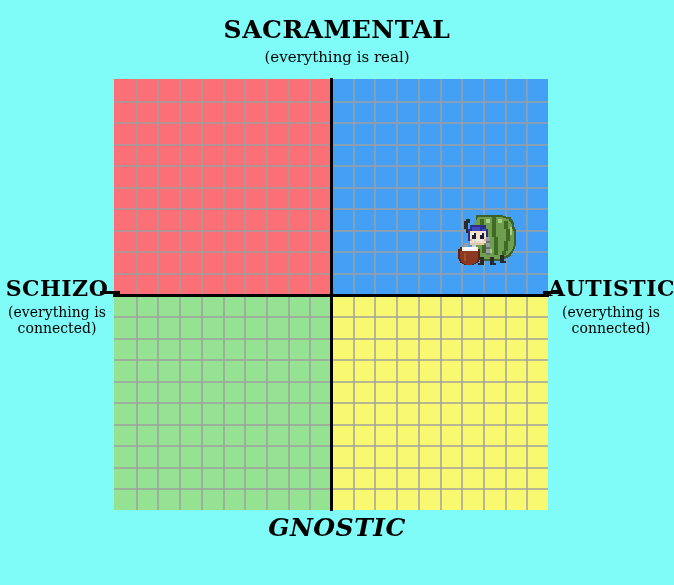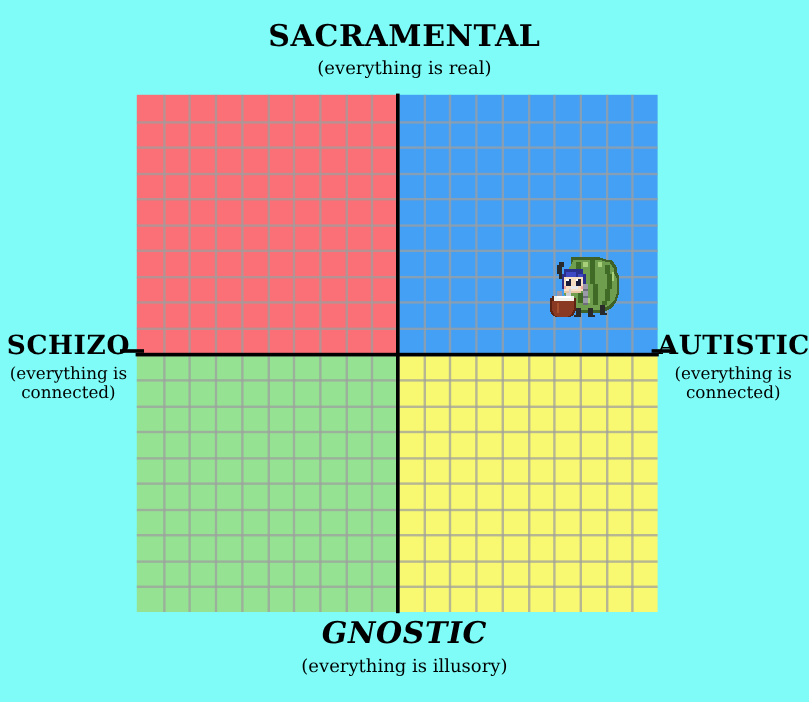--- a/index.html
+++ b/index.html
@@ -169,21 +169,20 @@
     <span class="gloss">(everything is connected)</span>
   </div>
 
   <div class="axis-label" id="label-right">
     <span class="pole">AUTISTIC</span>
     <span class="gloss">(everything is connected)</span>
   </div>
 
   <div class="axis-label" id="label-bottom">
     <span class="pole">GNOSTIC</span>
-    <span class="gloss">(everything is illusory)</span>
   </div>
 
   <div id="axis-h-left-arm"></div>
   <div id="axis-h-right-arm"></div>
 
   <div id="plot">
 
     <div class="quadrant" id="quad-tl" style="background: rgb(250, 112, 118);"></div>
     <div class="quadrant" id="quad-tr" style="background: rgb(67, 160, 245);"></div>
     <div class="quadrant" id="quad-bl" style="background: rgb(149, 226, 147);"></div>

